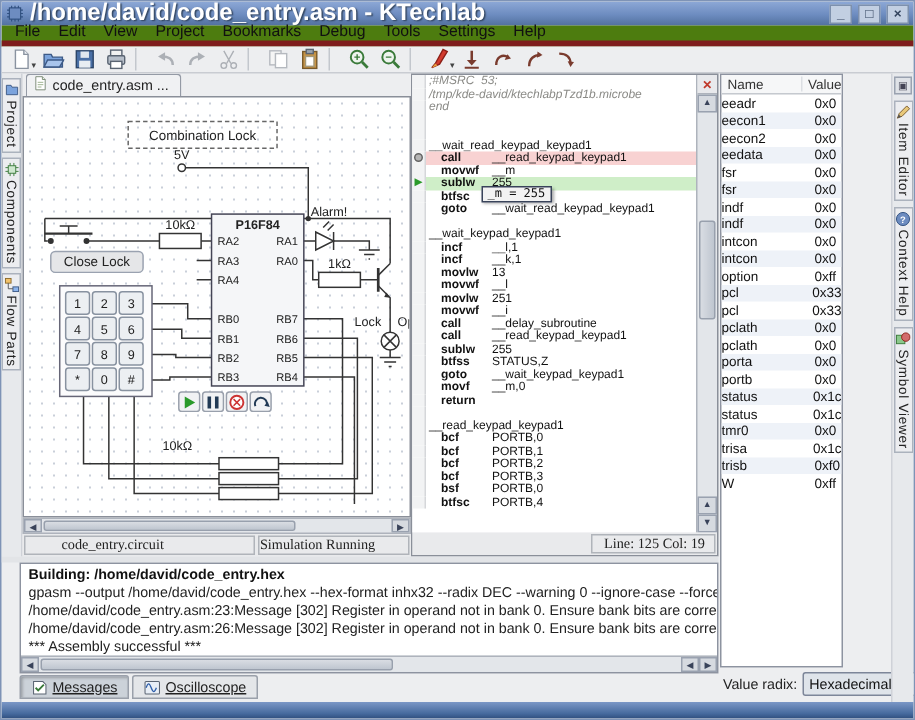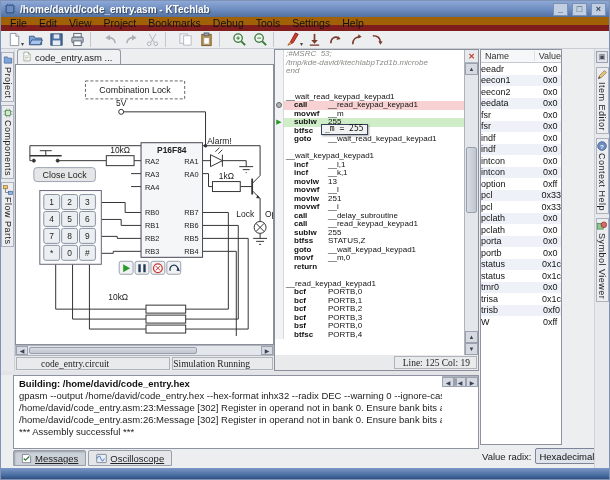--- a/index.html
+++ b/index.html
@@ -4,28 +4,28 @@
 <style>
 * { margin:0; padding:0; box-sizing:border-box; font-family:"Liberation Sans",sans-serif; }
 html,body { background:#9aa5b5; }
 .window { width:610px; height:480px; background:#edeef0; border:1px solid #7e93b6;
   display:flex; flex-direction:column; overflow:hidden; position:relative; }
 
 
 .titlebar { height:16px; flex:0 0 16px; display:flex; align-items:center; gap:4px; padding:0 3px;
   background:linear-gradient(180deg,#8da8d6 0%,#6d8cc0 55%,#52719f 100%); }
 .ticon svg { display:block; }
-.ttext { flex:1; color:#fff; font-size:10px; font-weight:bold; text-shadow:1px 1px 1px #32455f;
+.ttext { flex:1; color:#fff; font-size:16px; font-weight:bold; text-shadow:1px 1px 1px #32455f;
   white-space:nowrap; overflow:hidden; }
 .tbtn { width:15px; height:13px; background:#c2cfe2; border:1px solid #7d90ad; color:#33445e;
   font-size:9px; line-height:11px; text-align:center; font-weight:bold; cursor:default; }
 
 
-.menubar { height:14px; flex:0 0 14px; display:flex; align-items:flex-start; gap:2px; padding:0 4px;
-  background:#a16207; border-bottom:6px solid #7f1d1d; }
+.menubar { height:14px; flex:0 0 14px; display:flex; align-items:flex-end; gap:2px; padding:0 4px;
+  background:#4d7c0f; border-bottom:4px solid #7f1d1d; }
 .menu-item { font-size:10.5px; color:#111; padding:0 5px; }
 .toolbar { height:18px; flex:0 0 18px; display:flex; align-items:center; gap:1px; padding:0 3px;
   background:#edeef0; border-bottom:1px solid #c9ccd2; }
 .tb-btn { width:20px; height:17px; border:none; background:transparent; display:inline-flex;
   align-items:center; justify-content:center; position:relative; }
 .tb-btn.disabled { opacity:.95; }
 .tb-drop { font-size:6px; color:#444; position:absolute; right:0; bottom:1px; }
 .tb-sep { width:7px; height:15px; border-left:1px solid #c3c7cd; margin:0 2px; }
 
 
@@ -93,21 +93,21 @@
   color:#c0392b; font-size:8px; font-weight:bold; display:flex; align-items:center; justify-content:center; }
 .vsb-btn { height:12px; flex:0 0 12px; font-size:6px; color:#39435a; display:flex; align-items:center;
   justify-content:center; background:#d6dae0; border:1px solid #9aa2b0; }
 .vsb-trough { flex:1; position:relative; }
 .vsb-thumb { position:absolute; left:1px; right:1px; top:28%; height:26%;
   background:linear-gradient(90deg,#d9dde3,#bfc6d0); border:1px solid #98a0ad; border-radius:2px; }
 
 
 .splitter { height:4px; flex:0 0 4px; background:#e2e4e7; }
 .msgpanel { flex:1; margin-left:12px; border:1px solid #8d93a0; background:#fff;
-  display:flex; flex-direction:row; min-height:0; }
+  display:flex; flex-direction:column; min-height:0; }
 .msgbody { flex:1; padding:2px 5px; overflow:hidden; }
 .msg-title { font-size:9.5px; font-weight:bold; color:#111; line-height:12px; white-space:nowrap; }
 .msg-line { font-size:9.5px; color:#222; line-height:12px; white-space:nowrap; }
 .btabs { height:19px; flex:0 0 19px; display:flex; align-items:flex-start; gap:2px;
   padding:1px 0 0 12px; }
 .btab { height:16px; display:inline-flex; align-items:center; gap:3px; padding:0 7px;
   font-size:9.5px; color:#222; background:#e4e6e9; border:1px solid #9aa0aa;
   border-radius:2px 2px 0 0;text-decoration:underline; }
 .btab.active { background:#ccd2d9; box-shadow:inset 1px 1px 2px rgba(0,0,0,.25); }
 

